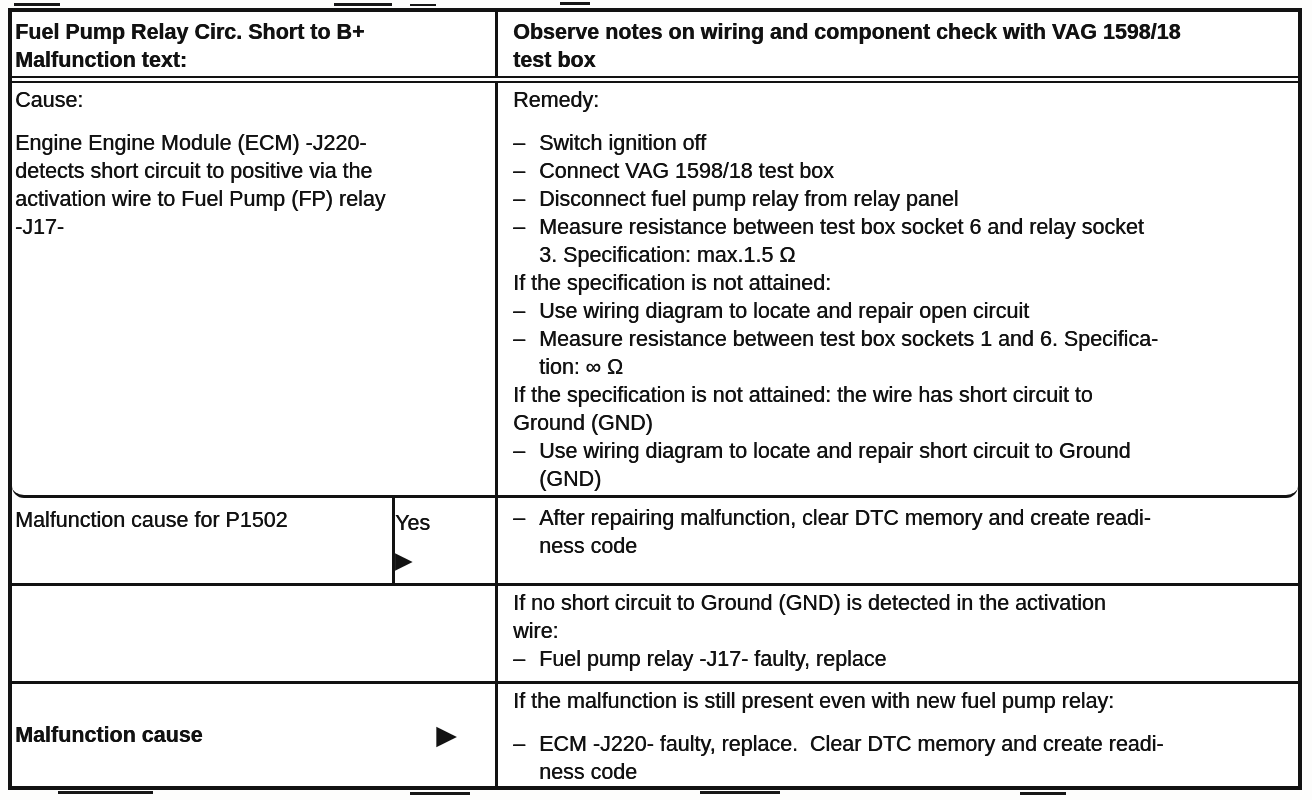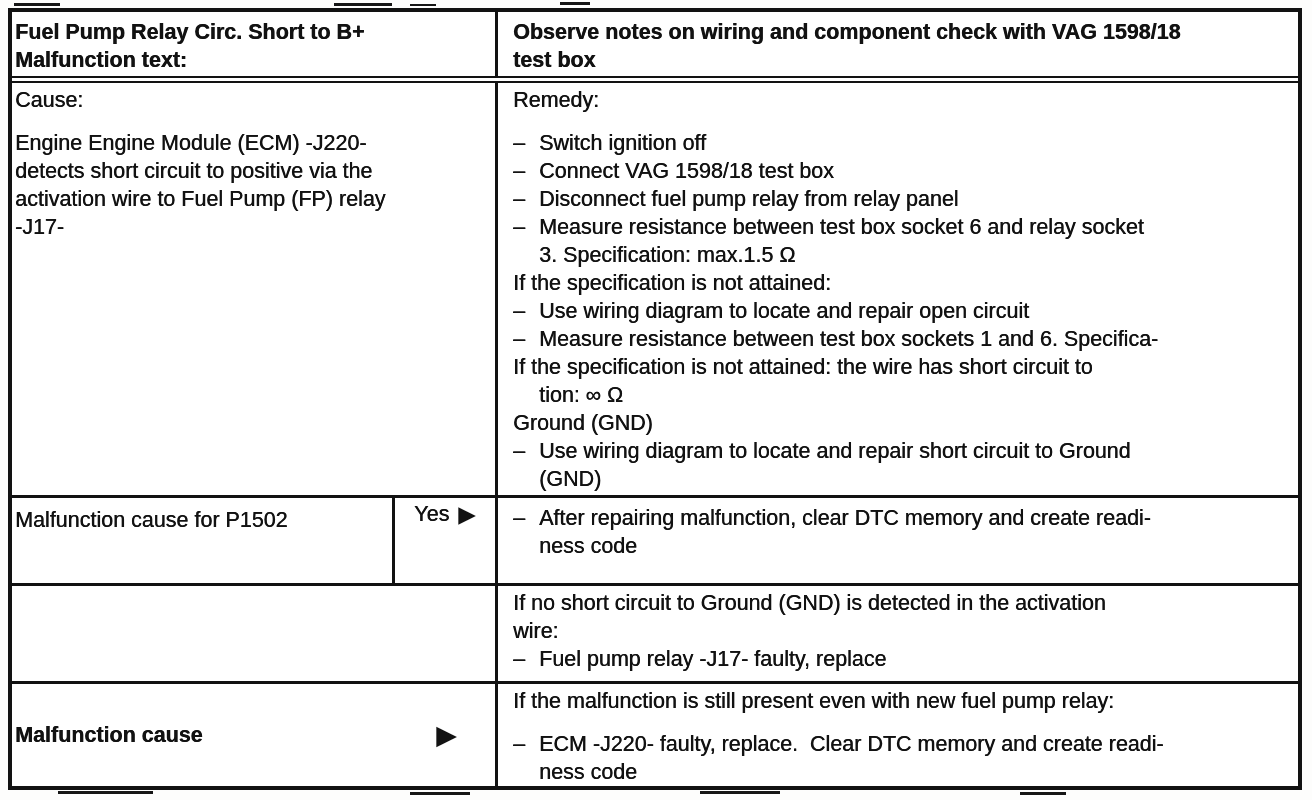--- a/index.html
+++ b/index.html
@@ -11,38 +11,38 @@
   .page{position:relative;width:1312px;height:800px;background:#fdfdfc;}
   .doc-table{
     position:absolute;left:8px;top:8px;width:1294px;height:782px;
     box-sizing:border-box;border:4px solid #121212;background:#fff;
     display:flex;flex-direction:column;
     font-size:21.5px;line-height:28px;
     text-shadow:0.45px 0 0 currentColor;
   }
   .row{display:flex;box-sizing:border-box;width:100%;}
   .r-header{height:72px;border-bottom:7px double #121212;font-weight:bold;}
-  .r-cause{height:419px;border-bottom:3px solid #121212;}
+  .r-cause{height:419px;border-bottom:3px solid #121212;border-radius:12px;}
   .r-decision{height:89px;border-bottom:3px solid #121212;}
   .r-nobranch{height:99px;border-bottom:3px solid #121212;}
   .r-final{flex:1;}
   .col-left{width:486px;box-sizing:border-box;border-right:3px solid #121212;display:flex;flex-direction:column;}
   .col-right{flex:1;min-width:0;display:flex;flex-direction:column;}
   .cell{box-sizing:border-box;padding:3px 8px 0 3px;flex:1;}
   .col-right > .cell{padding-left:15px;}
   .r-header .cell{padding-top:6px;}
   .ln{min-height:28px;}
   .ln.item{display:flex;}
   .ln .dash{width:26px;flex:none;}
   .ln.cont{padding-left:26px;}
   .ln.gap{margin-top:15px;}
   
   .split{flex-direction:row;}
   .q-sub{flex:1;box-sizing:border-box;border-right:3px solid #121212;padding:8px 6px 0 3px;}
-  .yes-sub{width:100px;box-sizing:border-box;display:flex;justify-content:center;align-items:flex-start;padding-top:2px;gap:9px;}
+  .yes-sub{width:100px;box-sizing:border-box;display:flex;justify-content:center;align-items:flex-start;padding-top:2px;gap:9px;flex-direction:column;}
   .tri{font-family:"DejaVu Sans",sans-serif;text-shadow:none;}
   .tri-right{font-size:23px;line-height:28px;}
   .tri-down{font-size:21px;line-height:28px;vertical-align:-1px;margin-left:7px;}
   .tri-big{font-size:27px;line-height:28px;}
   
   .final-left{flex-direction:row;align-items:center;justify-content:space-between;padding:0 38px 0 3px;display:flex;flex:1;font-weight:bold;}
   
   .artifact{position:absolute;background:#161616;}
 </style>
 </head>
@@ -99,22 +99,22 @@
             <div class="ln cont">3. Specification: max.1.5 Ω</div>
             <div class="ln plain">If the specification is not attained:</div>
             <div class="ln item">
               <span class="dash">–</span>
               <span>Use wiring diagram to locate and repair open circuit</span>
             </div>
             <div class="ln item">
               <span class="dash">–</span>
               <span>Measure resistance between test box sockets 1 and 6. Specifica-</span>
             </div>
+            <div class="ln cont">tion: ∞ Ω</div>
             <div class="ln plain">If the specification is not attained: the wire has short circuit to</div>
-            <div class="ln cont">tion: ∞ Ω</div>
             <div class="ln plain">Ground (GND)</div>
             <div class="ln item">
               <span class="dash">–</span>
               <span>Use wiring diagram to locate and repair short circuit to Ground</span>
             </div>
             <div class="ln cont">(GND)</div>
           </div>
       </div>
     </div>
 

